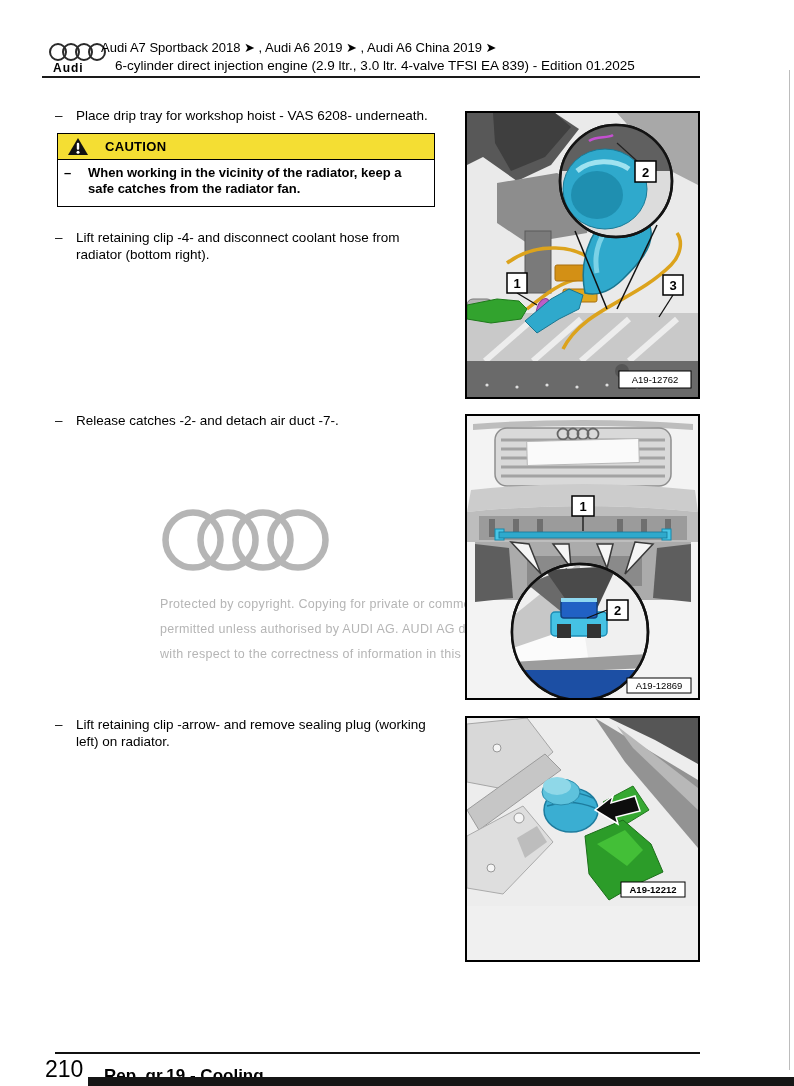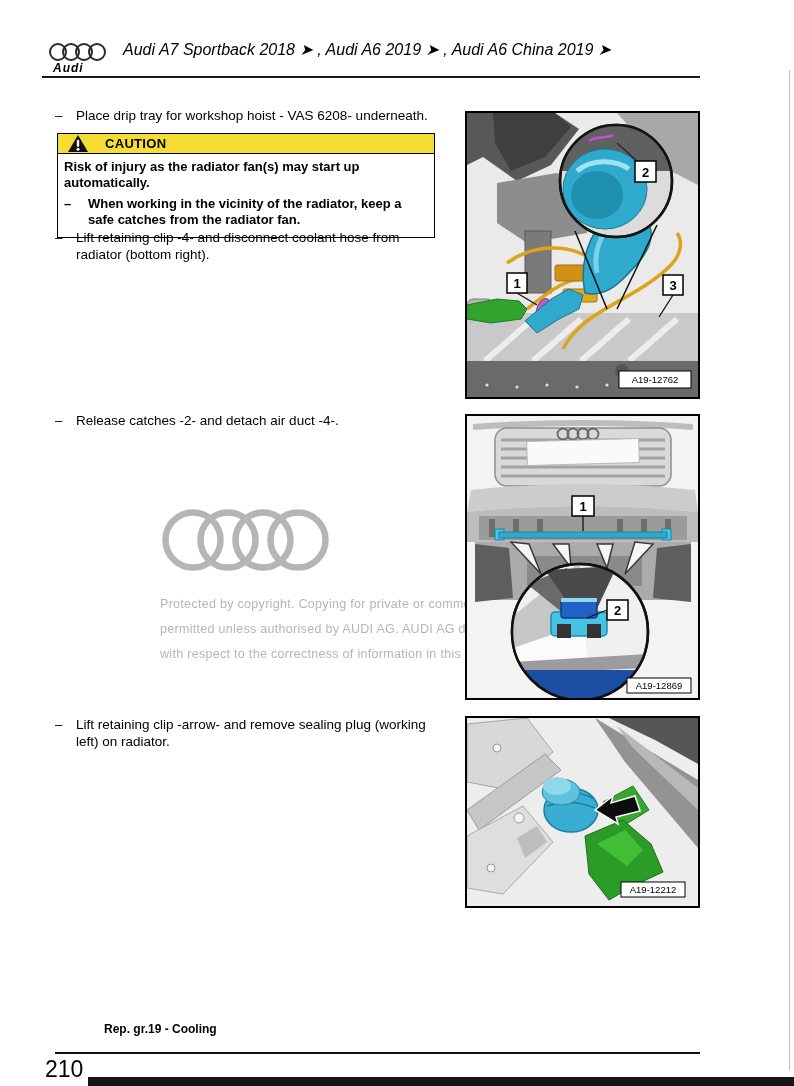--- a/index.html
+++ b/index.html
@@ -3,105 +3,105 @@
 <meta charset="utf-8">
 <style>
   * { margin:0; padding:0; box-sizing:border-box; }
   html,body { background:#ffffff; }
   .page {
     position:relative; width:794px; height:1086px; background:#fff;
     font-family:"Liberation Sans", sans-serif; color:#000; overflow:hidden;
   }
   
   .logo-rings { position:absolute; left:48px; top:41px; }
-  .logo-word  { position:absolute; left:53px; top:61px; font-size:12px; font-weight:bold; font-style:italic; letter-spacing:1px; }
-  .hdr-line1  { position:absolute; left:123px; top:40px; font-size:16px;font-style:italic; }
+  .logo-word  { position:absolute; left:53px; top:61px; font-size:12px; font-weight:bold; letter-spacing:1px; }
+  .hdr-line1  { position:absolute; left:101px; top:40px; font-size:13px; }
   .hdr-line2  { position:absolute; left:115px; top:58px; font-size:13.5px; }
   .hdr-rule   { position:absolute; left:42px; top:76px; width:658px; height:2px; background:#1a1a1a; }
   
   .instr { position:absolute; left:55px; width:382px; display:flex; font-size:13.5px; line-height:17px; }
   .instr .dash { width:21px; flex:0 0 21px; }
   .instr .txt  { flex:1; max-width:358px; }
   .i1 { top:107px; } .i2 { top:229px; } .i3 { top:412px; } .i4 { top:716px; }
   
   .caution { position:absolute; left:57px; top:133px; width:378px; border:1px solid #000; background:#fff; }
-  .caution-head { display:flex; align-items:center; height:20px; padding-left:9px; border-bottom:1px solid #000; }
+  .caution-head { display:flex; align-items:center; height:26px; padding-left:9px; border-bottom:1px solid #000; }
   .caution-head .ttl { font-size:13px; font-weight:bold; margin-left:16px; letter-spacing:0.3px; }
   .caution-body { padding:5px 6px 9px 6px; font-size:13px; font-weight:bold; line-height:16px; }
   .caution-risk { margin-bottom:5px; }
   .caution-advice { display:flex; }
   .caution-advice .dash { width:24px; flex:0 0 24px; }
   .caution-advice .txt { flex:1; max-width:334px; }
   
   .wm-rings { position:absolute; left:162px; top:506px; }
   .wm-text { position:absolute; left:160px; font-size:12.5px; color:#b5b5b5; letter-spacing:0.3px; white-space:nowrap; }
   .wm1 { top:597px; } .wm2 { top:622px; } .wm3 { top:647px; }
   
   .fig { position:absolute; left:465px; width:235px; border:2px solid #000; background:#f0f0f0; }
   .fig svg { display:block; }
   .fig1 { top:111px; height:288px; }
   .fig2 { top:414px; height:286px; }
-  .fig3 { top:716px; height:192px; }
+  .fig3 { top:716px; height:246px;font-weight:bold; }
   
   .ftr-rule { position:absolute; left:55px; top:1052px; width:645px; height:2px; background:#111; }
   .ftr-num  { position:absolute; left:45px; top:1056px; font-size:23px; }
-  .ftr-sec  { position:absolute; left:104px; top:1022px; font-size:12px; font-weight:bold; }
+  .ftr-sec  { position:absolute; left:104px; top:1066px; font-size:17px; font-weight:bold; }
   .btm-bar  { position:absolute; left:88px; top:1077px; width:706px; height:9px; background:#161616; }
   .edge-line{ position:absolute; left:789px; top:70px; width:1px; height:1000px; background:#bcbcbc; }
   .callout-num { font-size:13px; font-weight:bold; }
   .fig-id { font-size:9.5px; }
 </style>
 </head>
 <body>
 
 <div class="page">
 
   <svg class="logo-rings" width="60" height="22" viewBox="0 0 60 22">
     <g fill="none" stroke="#2a2a2a" stroke-width="2">
       <circle cx="10" cy="11" r="8"></circle>
         <circle cx="23" cy="11" r="8"></circle>
       <circle cx="36" cy="11" r="8"></circle>
         <circle cx="49" cy="11" r="8"></circle>
     </g>
   </svg>
   <div class="logo-word">Audi</div>
   <div class="hdr-line1">Audi A7 Sportback 2018 ➤ , Audi A6 2019 ➤ , Audi A6 China 2019 ➤</div>
+  <div class="hdr-line2">6-cylinder direct injection engine (2.9 ltr., 3.0 ltr. 4-valve TFSI EA 839) - Edition 01.2025</div>
   <div class="hdr-rule"></div>
 
   <div class="instr i1">
     <span class="dash">–</span>
     <span class="txt">Place drip tray for workshop hoist - VAS 6208- underneath.</span>
   </div>
 
   <div class="caution">
     <div class="caution-head" style="background:#f4de33;">
       <svg width="22" height="19" viewBox="0 0 22 19">
         <polygon points="11,1 21,18 1,18" fill="#111"></polygon>
         <rect x="9.8" y="5.8" width="2.4" height="7" rx="1.1" fill="#fff"></rect>
         <circle cx="11" cy="15.3" r="1.5" fill="#fff"></circle>
       </svg>
       <span class="ttl">CAUTION</span>
     </div>
     <div class="caution-body">
-      <div class="caution-risk">Risk of injury as the radiator fan(s) may start up automatically.</div>
       <div class="caution-advice">
         <span class="dash">–</span>
         <span class="txt">When working in the vicinity of the radiator, keep a safe catches from the radiator fan.</span>
       </div>
     </div>
   </div>
 
   <div class="instr i2">
     <span class="dash">–</span>
     <span class="txt">Lift retaining clip -4- and disconnect coolant hose from radiator (bottom right).</span>
   </div>
 
   <div class="instr i3">
     <span class="dash">–</span>
-    <span class="txt">Release catches -2- and detach air duct -4-.</span>
+    <span class="txt">Release catches -2- and detach air duct -7-.</span>
   </div>
 
   <svg class="wm-rings" width="168" height="68" viewBox="0 0 168 68">
     <g fill="none" stroke="#b5b5b5" stroke-width="6.5">
       <circle cx="31" cy="34" r="27.5"></circle>
         <circle cx="66" cy="34" r="27.5"></circle>
       <circle cx="101" cy="34" r="27.5"></circle>
         <circle cx="136" cy="34" r="27.5"></circle>
     </g>
   </svg>

